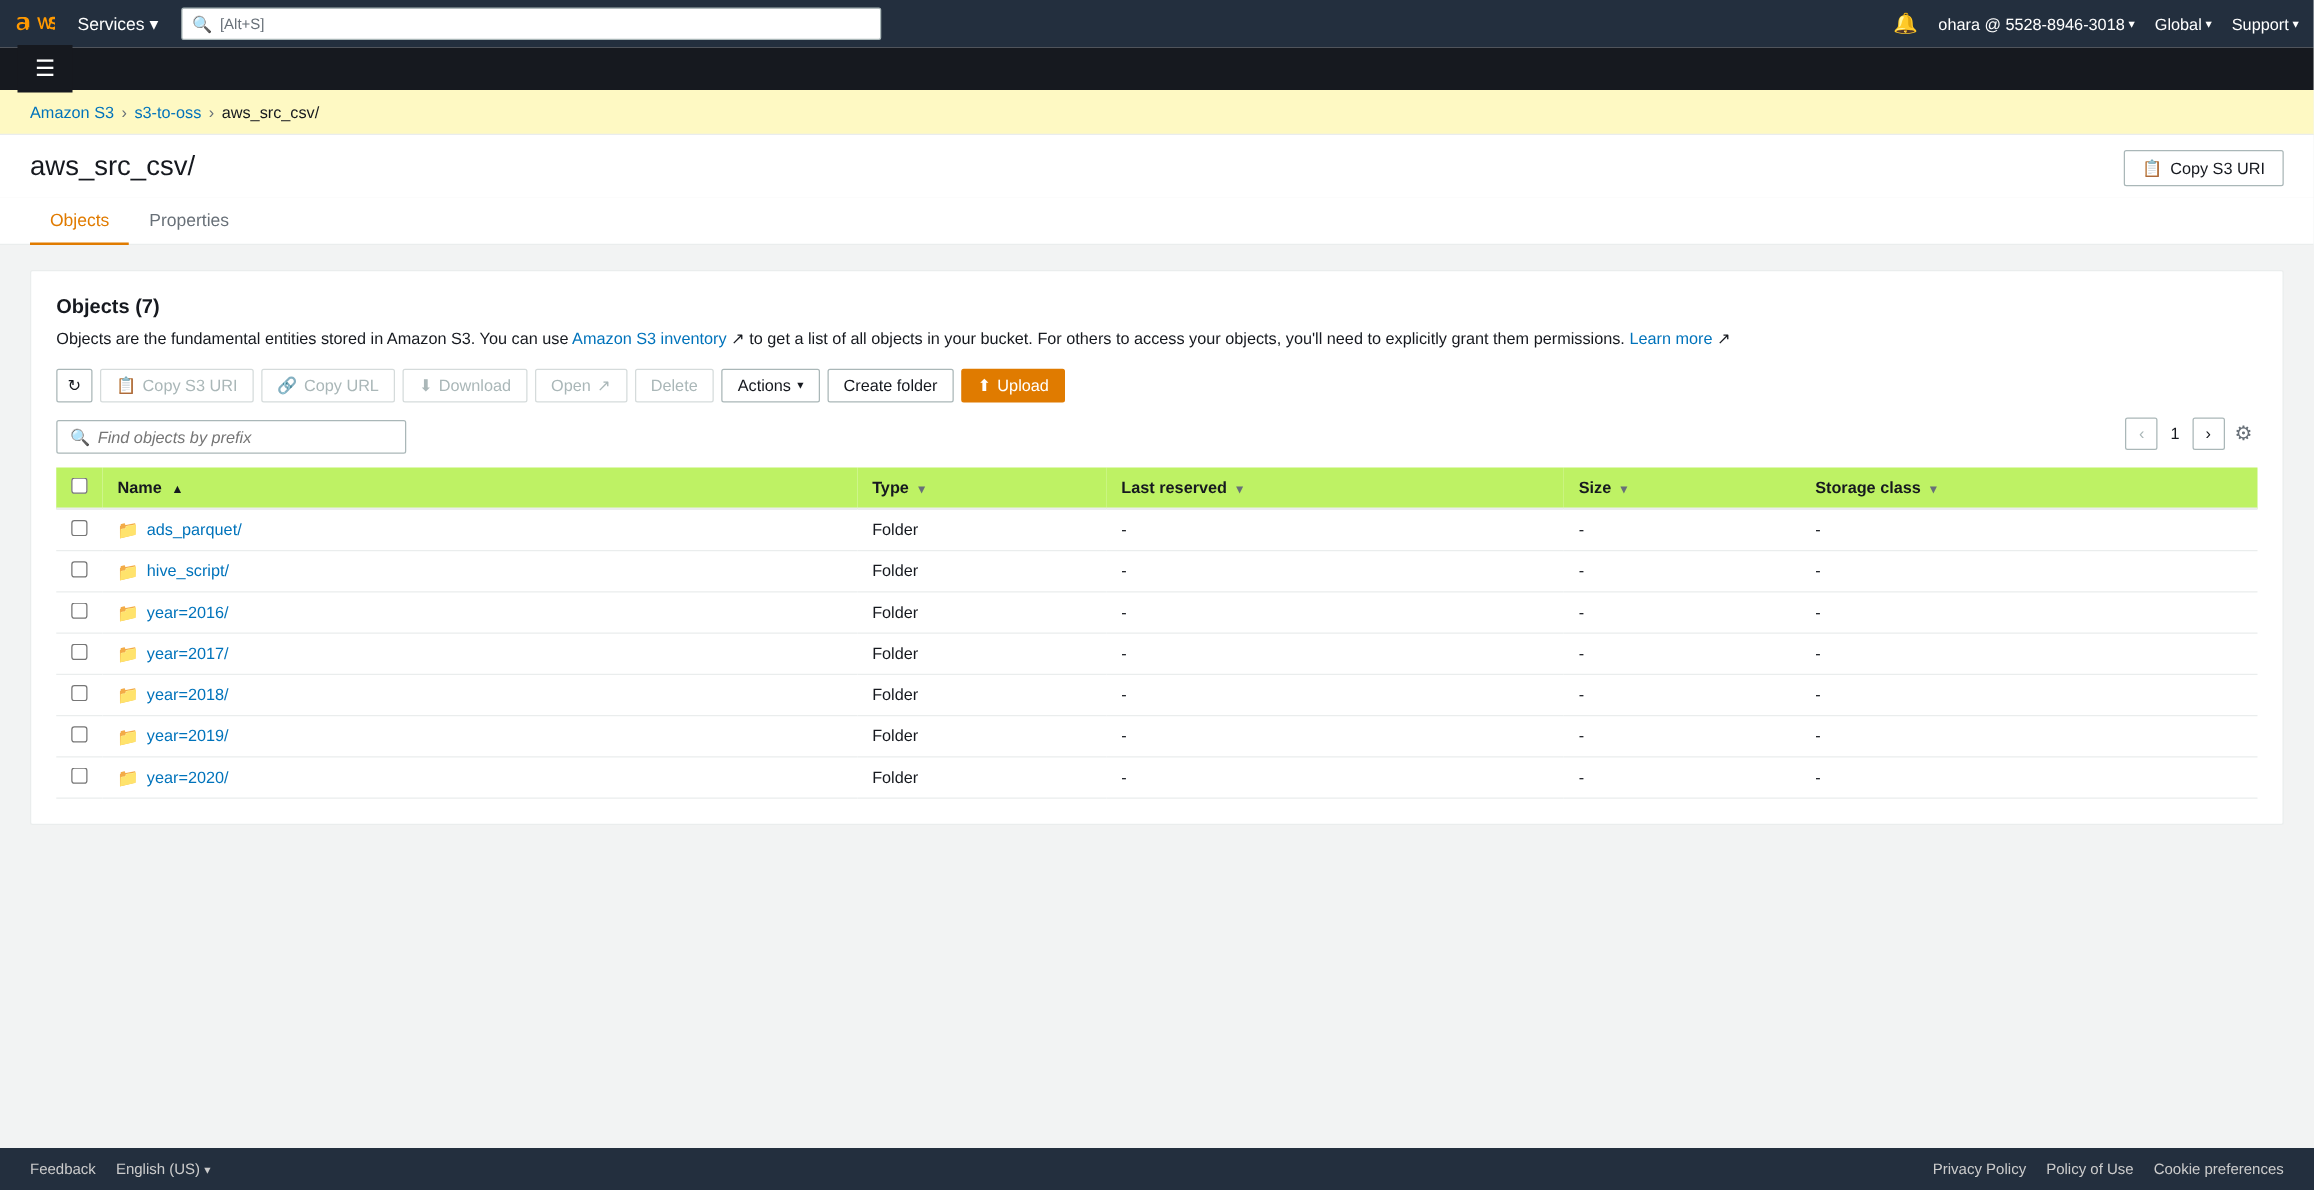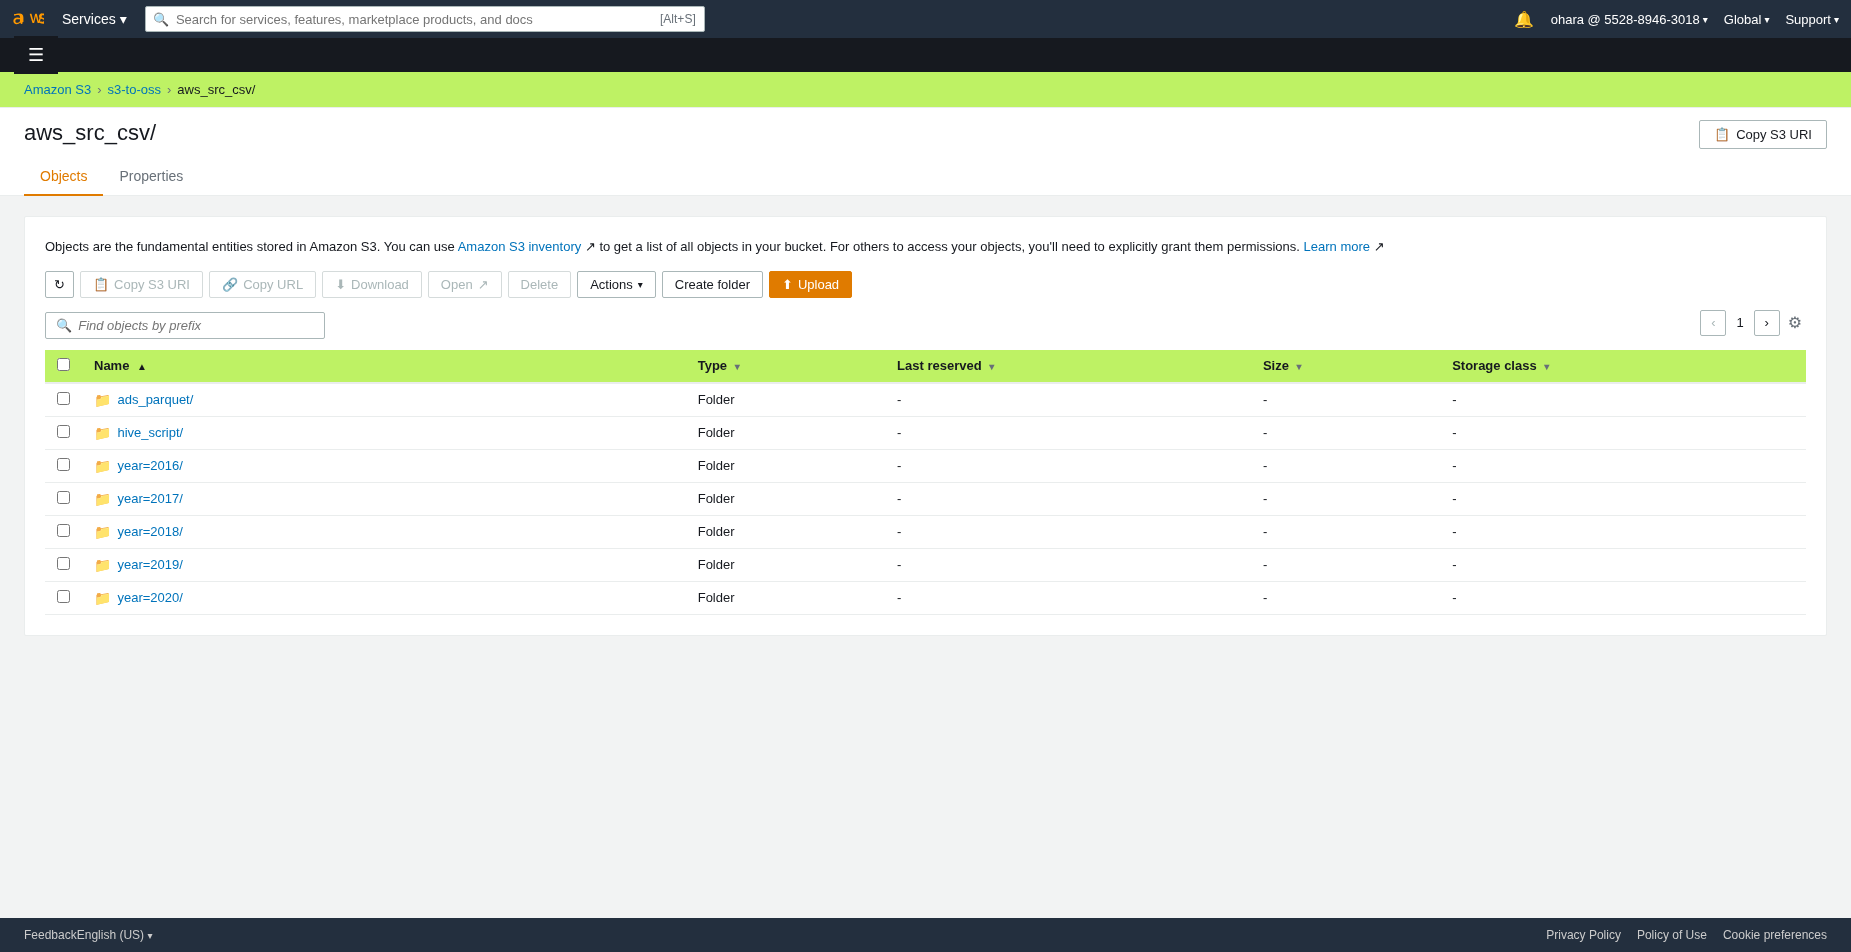--- a/index.html
+++ b/index.html
@@ -50,21 +50,21 @@
     }
 
     
     .secondary-nav {
       background: #16191f; display: flex; align-items: center;
       height: 34px; padding: 0 14px;
     }
 
     
     .breadcrumb {
-      background: #bef264; padding: 10px 24px; border-bottom: 1px solid #eaeded;
+      background: #fef9c3; padding: 10px 24px; border-bottom: 1px solid #eaeded;
       display: flex; align-items: center; gap: 6px; font-size: 13px;
     }
     .breadcrumb a { color: #0073bb; text-decoration: none; }
     .breadcrumb .sep { color: #687078; }
 
     
     .page-header {
       background: #fff; padding: 12px 24px 0;
       display: flex; align-items: flex-start; justify-content: space-between;
     }
@@ -160,21 +160,21 @@
       padding: 6px 14px; font-size: 13px; cursor: pointer; border-radius: 2px;
       display: flex; align-items: center; gap: 6px; white-space: nowrap;
     }
 
     
     .footer {
       background: #232f3e; color: #ccc; font-size: 12px;
       padding: 10px 24px; display: flex; align-items: center; justify-content: space-between;
       position: fixed; bottom: 0; left: 0; right: 0;
     }
-    .footer-left { display: flex; align-items: center; gap: 0; }
+    .footer-left { display: flex; align-items: center; gap: 16px; }
     .footer-right { display: flex; align-items: center; gap: 16px; }
     .footer a { color: #ccc; text-decoration: none; }
     .footer-center { flex: 1; text-align: center; font-size: 11px; color: #999; }
 
     .dropdown-arrow { font-size: 10px; }
 
     .filter-row {
       display: flex; align-items: center; justify-content: space-between;
       margin-bottom: 8px;
     }
@@ -189,21 +189,20 @@
       <path d="M37.2 17.7c-.3 0-.6-.1-.7-.3-.1-.2-.3-.5-.4-.9l-4.5-14.8c-.1-.4-.2-.7-.2-1 0-.3.2-.5.5-.5h2c.3 0 .6.1.7.3.1.2.3.5.3.9l3.2 12.6 3-12.6c.1-.5.2-.8.4-.9.2-.1.5-.3.7-.3h1.6c.3 0 .6.1.7.3.1.2.3.5.4.9l3.1 12.8 3.3-12.8c.1-.4.2-.7.3-.9.2-.2.5-.3.7-.3h1.9c.3 0 .5.2.5.5 0 .1 0 .2-.1.4l-.2.6-4.7 14.8c-.1.4-.3.8-.4.9-.2.1-.5.3-.7.3h-1.7c-.3 0-.6-.1-.7-.3-.2-.2-.3-.5-.4-.9l-3-12.3-3 12.3c-.1.5-.2.7-.4.9-.2.2-.5.3-.7.3h-1.5z" fill="#ff9900" transform="translate(2,8)"></path>
       <path d="M54.8 18.3c-1 0-2.1-.1-3.1-.4-1-.3-1.8-.6-2.3-1-.3-.2-.4-.4-.5-.6 0-.2-.1-.4-.1-.6v-1.4c0-.5.2-.7.5-.7.1 0 .3 0 .4.1.1.1.3.2.4.3.6.3 1.3.6 2 .8.7.2 1.4.3 2.2.3 1.2 0 2.1-.2 2.7-.6.7-.4 1-1 1-1.8 0-.5-.2-.9-.5-1.3-.3-.3-1-.7-2-1l-2.9-.9c-1.4-.5-2.5-1.1-3.1-2-.6-.9-.9-1.9-.9-2.9 0-.8.2-1.6.6-2.2.4-.6.9-1.2 1.5-1.6.6-.5 1.4-.8 2.2-1 .8-.2 1.7-.3 2.6-.3.5 0 .9 0 1.4.1.5.1.9.2 1.3.3.4.1.8.2 1.1.4.4.2.6.3.8.5.3.2.4.4.5.6.1.2.1.4.1.7v1.3c0 .5-.2.7-.5.7-.2 0-.5-.1-.8-.3-.9-.4-1.9-.7-3-.7-1.1 0-1.9.2-2.5.5-.6.4-.9.9-.9 1.7 0 .5.2 1 .6 1.3.4.3 1.1.7 2.2 1l2.8.9c1.4.5 2.4 1.1 3 2 .6.8.9 1.8.9 2.9 0 .9-.2 1.7-.6 2.4-.4.7-.9 1.3-1.6 1.8-.7.5-1.5.8-2.3 1.1-.9.2-1.9.3-2.8.3z" fill="#ff9900" transform="translate(2,8)"></path>
     </svg>
   </div>
   <button class="services-btn">
     <span>Services</span>
     <span>▾</span>
   </button>
   <div class="search-bar">
     <span class="search-icon">🔍</span>
-    <input type="text" placeholder="Search for services, features, marketplace products, and docs" style="">
     <span class="search-shortcut">[Alt+S]</span>
   </div>
   <div class="nav-right">
     <span class="bell-icon">🔔</span>
     <span>
       <span>ohara @ 5528-8946-3018</span>
       <span class="dropdown-arrow">▾</span>
     </span>
     <span>
       <span>Global</span>
@@ -237,20 +236,23 @@
 </div>
 
 <div class="tabs">
   <div class="tab active">Objects</div>
   <div class="tab">Properties</div>
 </div>
 
 <div class="main-content" style="padding-bottom:60px;">
   <div class="objects-panel">
 
+    <div class="panel-header">
+      <span class="panel-title">Objects (7)</span>
+    </div>
 
     <p class="panel-desc">
       <span>Objects are the fundamental entities stored in Amazon S3. You can use</span>
       <a href="#">Amazon S3 inventory</a>
       <span>↗</span>
       <span>to get a list of all objects in your bucket. For others to access your objects, you'll need to explicitly grant them permissions.</span>
       <a href="#">Learn more</a>
       <span>↗</span>
     </p>
 

